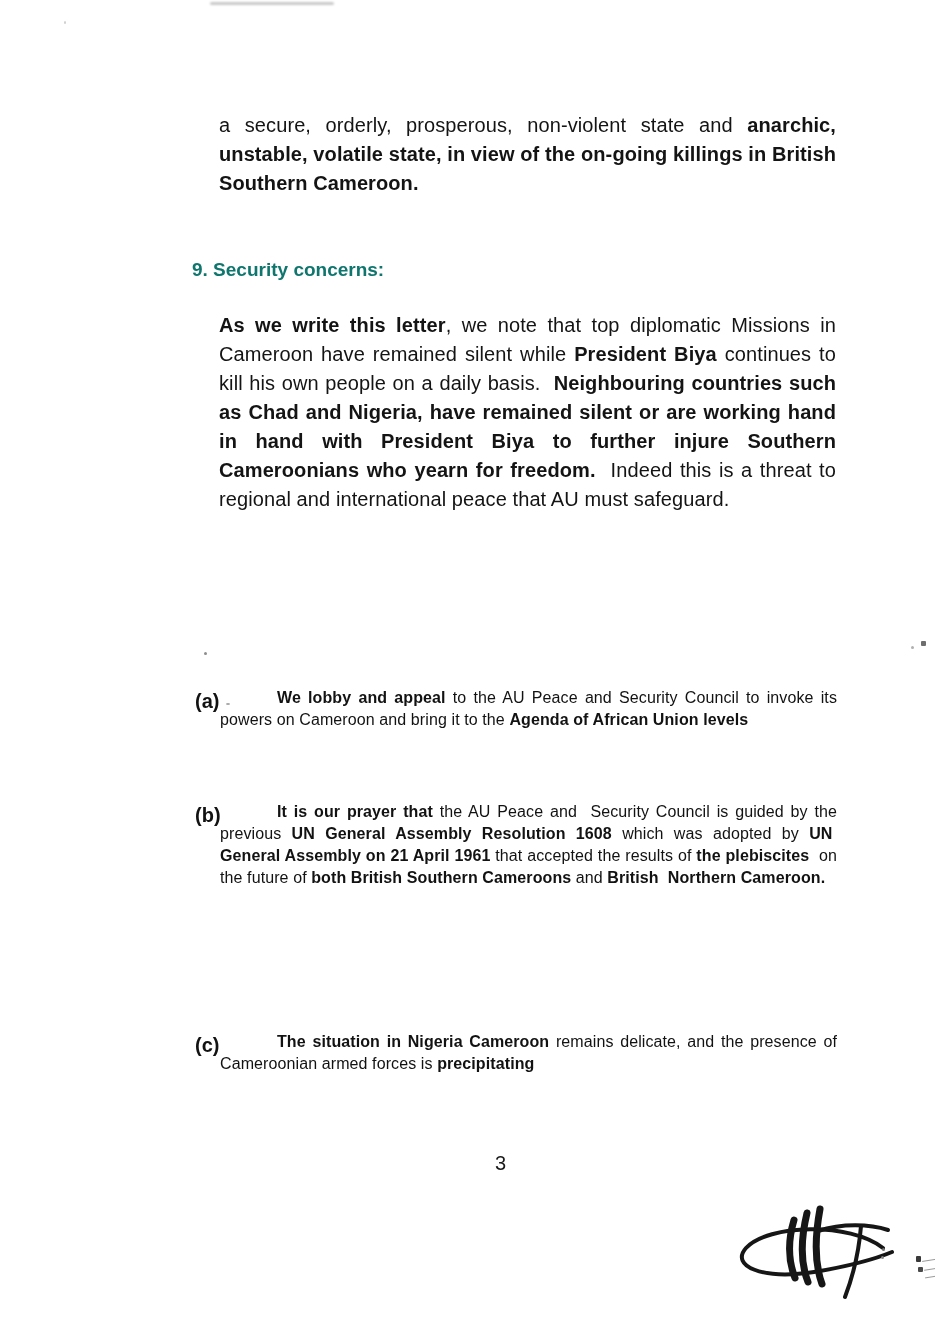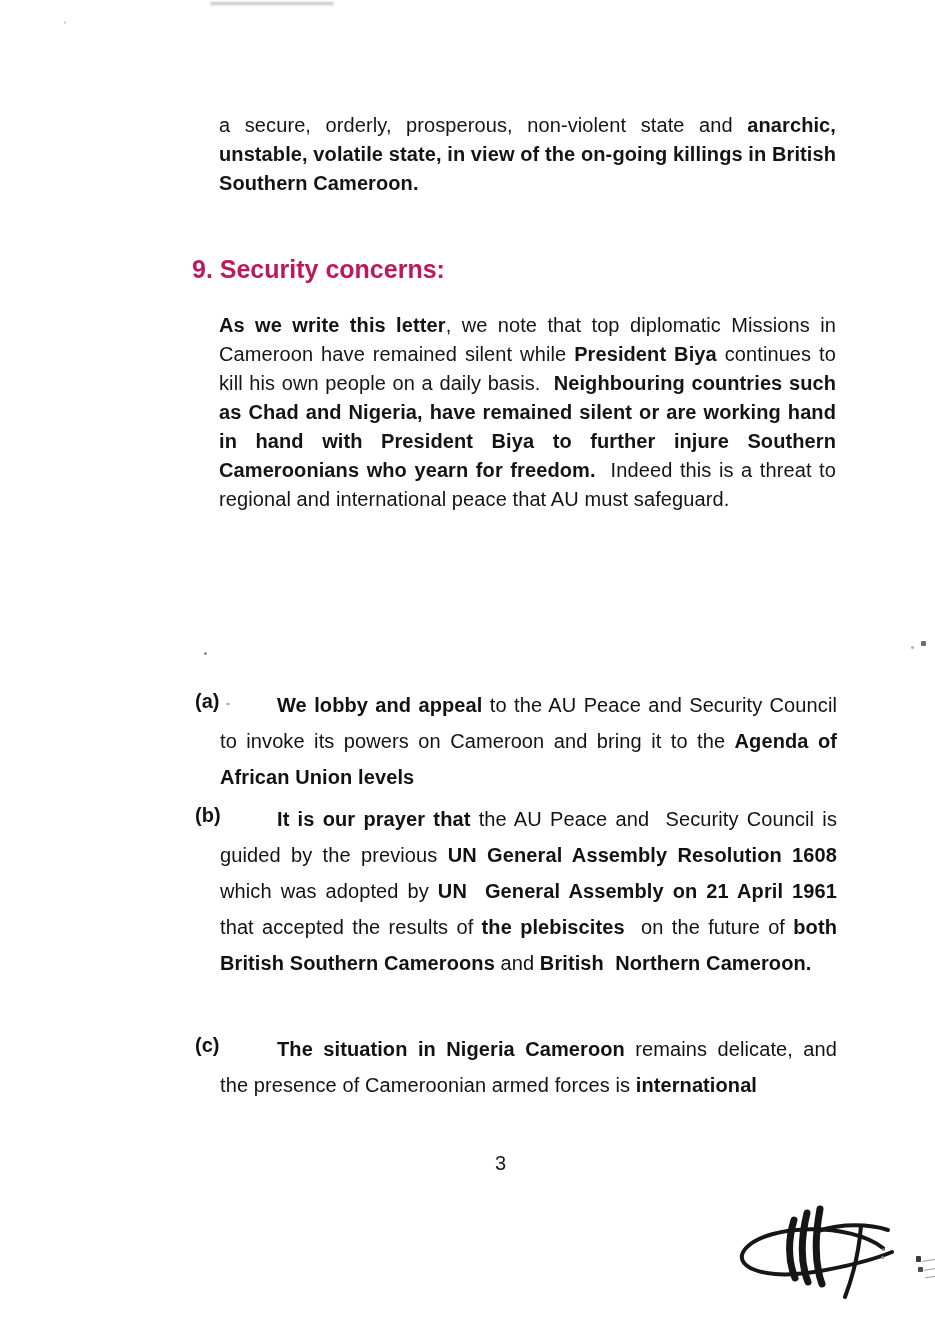--- a/index.html
+++ b/index.html
@@ -17,36 +17,36 @@
     font-size:20px;
     line-height:29px;
     text-align:justify;
     text-align-last:left;
     letter-spacing:0.1px;
     color:#141414;
   }
   .b{font-weight:700;}
   .heading{
     position:absolute;
-    font-size:25px;
+    font-size:19px;
     font-weight:700;
     line-height:29px;
-    color:#be185d;
+    color:#0f766e;
     white-space:nowrap;
   }
   .item{position:absolute;}
   .item .marker{
     position:absolute;left:0;top:0;
     font-weight:700;
     font-size:20px;line-height:29px;
   }
   .item .item-body{
     margin-left:25px;
     width:617px;
-    font-size:20px;line-height:36px;
+    font-size:16px;line-height:22px;
     text-align:justify;text-align-last:left;
     letter-spacing:0.1px;
   }
   .tab{display:inline-block;width:57px;}
   .page-number{
     position:absolute;
     font-size:20px;
     color:#1a1a1a;
   }
   .sig{position:absolute;}
@@ -90,21 +90,21 @@
     <div class="item-body"><span class="tab"></span><span class="b">We lobby and appeal</span><span> to the AU Peace and Security Council to invoke its powers on Cameroon and bring it to the </span><span class="b">Agenda of African Union levels</span></div>
   </div>
 
   <div class="item" style="left:163px;top:801px;width:641px;">
     <span class="marker">(b)</span>
     <div class="item-body"><span class="tab"></span><span class="b">It is our prayer that</span><span> the AU Peace and&nbsp; Security Council is guided by the previous </span><span class="b">UN General Assembly Resolution 1608</span><span> which was adopted by </span><span class="b">UN&nbsp; General Assembly on 21 April 1961</span><span> that accepted the results of </span><span class="b">the plebiscites</span><span>&nbsp; on the future of </span><span class="b">both British Southern Cameroons</span><span> and </span><span class="b">British&nbsp; Northern Cameroon.</span></div>
   </div>
 
   <div class="item" style="left:163px;top:1031px;width:641px;">
     <span class="marker">(c)</span>
-    <div class="item-body"><span class="tab"></span><span class="b">The situation in Nigeria Cameroon</span><span> remains delicate, and the presence of Cameroonian armed forces is </span><span class="b">international</span></div>
+    <div class="item-body"><span class="tab"></span><span class="b">The situation in Nigeria Cameroon</span><span> remains delicate, and the presence of Cameroonian armed forces is </span><span class="b">precipitating</span></div>
   </div>
 
   <div class="page-number" style="left:463px;top:1152px;">3</div>
 
   <svg class="sig" style="left:688px;top:1196px;" width="200" height="115" viewBox="0 0 200 115">
     <g fill="none" stroke="#161616" stroke-linecap="round">
 
       <path d="M163,52 C130,26 48,28 26,52 C10,70 42,84 94,76 C136,69 160,61 172,56" stroke-width="4"></path>
 
       <path d="M74,24 C68,44 68,64 75,82" stroke-width="7"></path>

